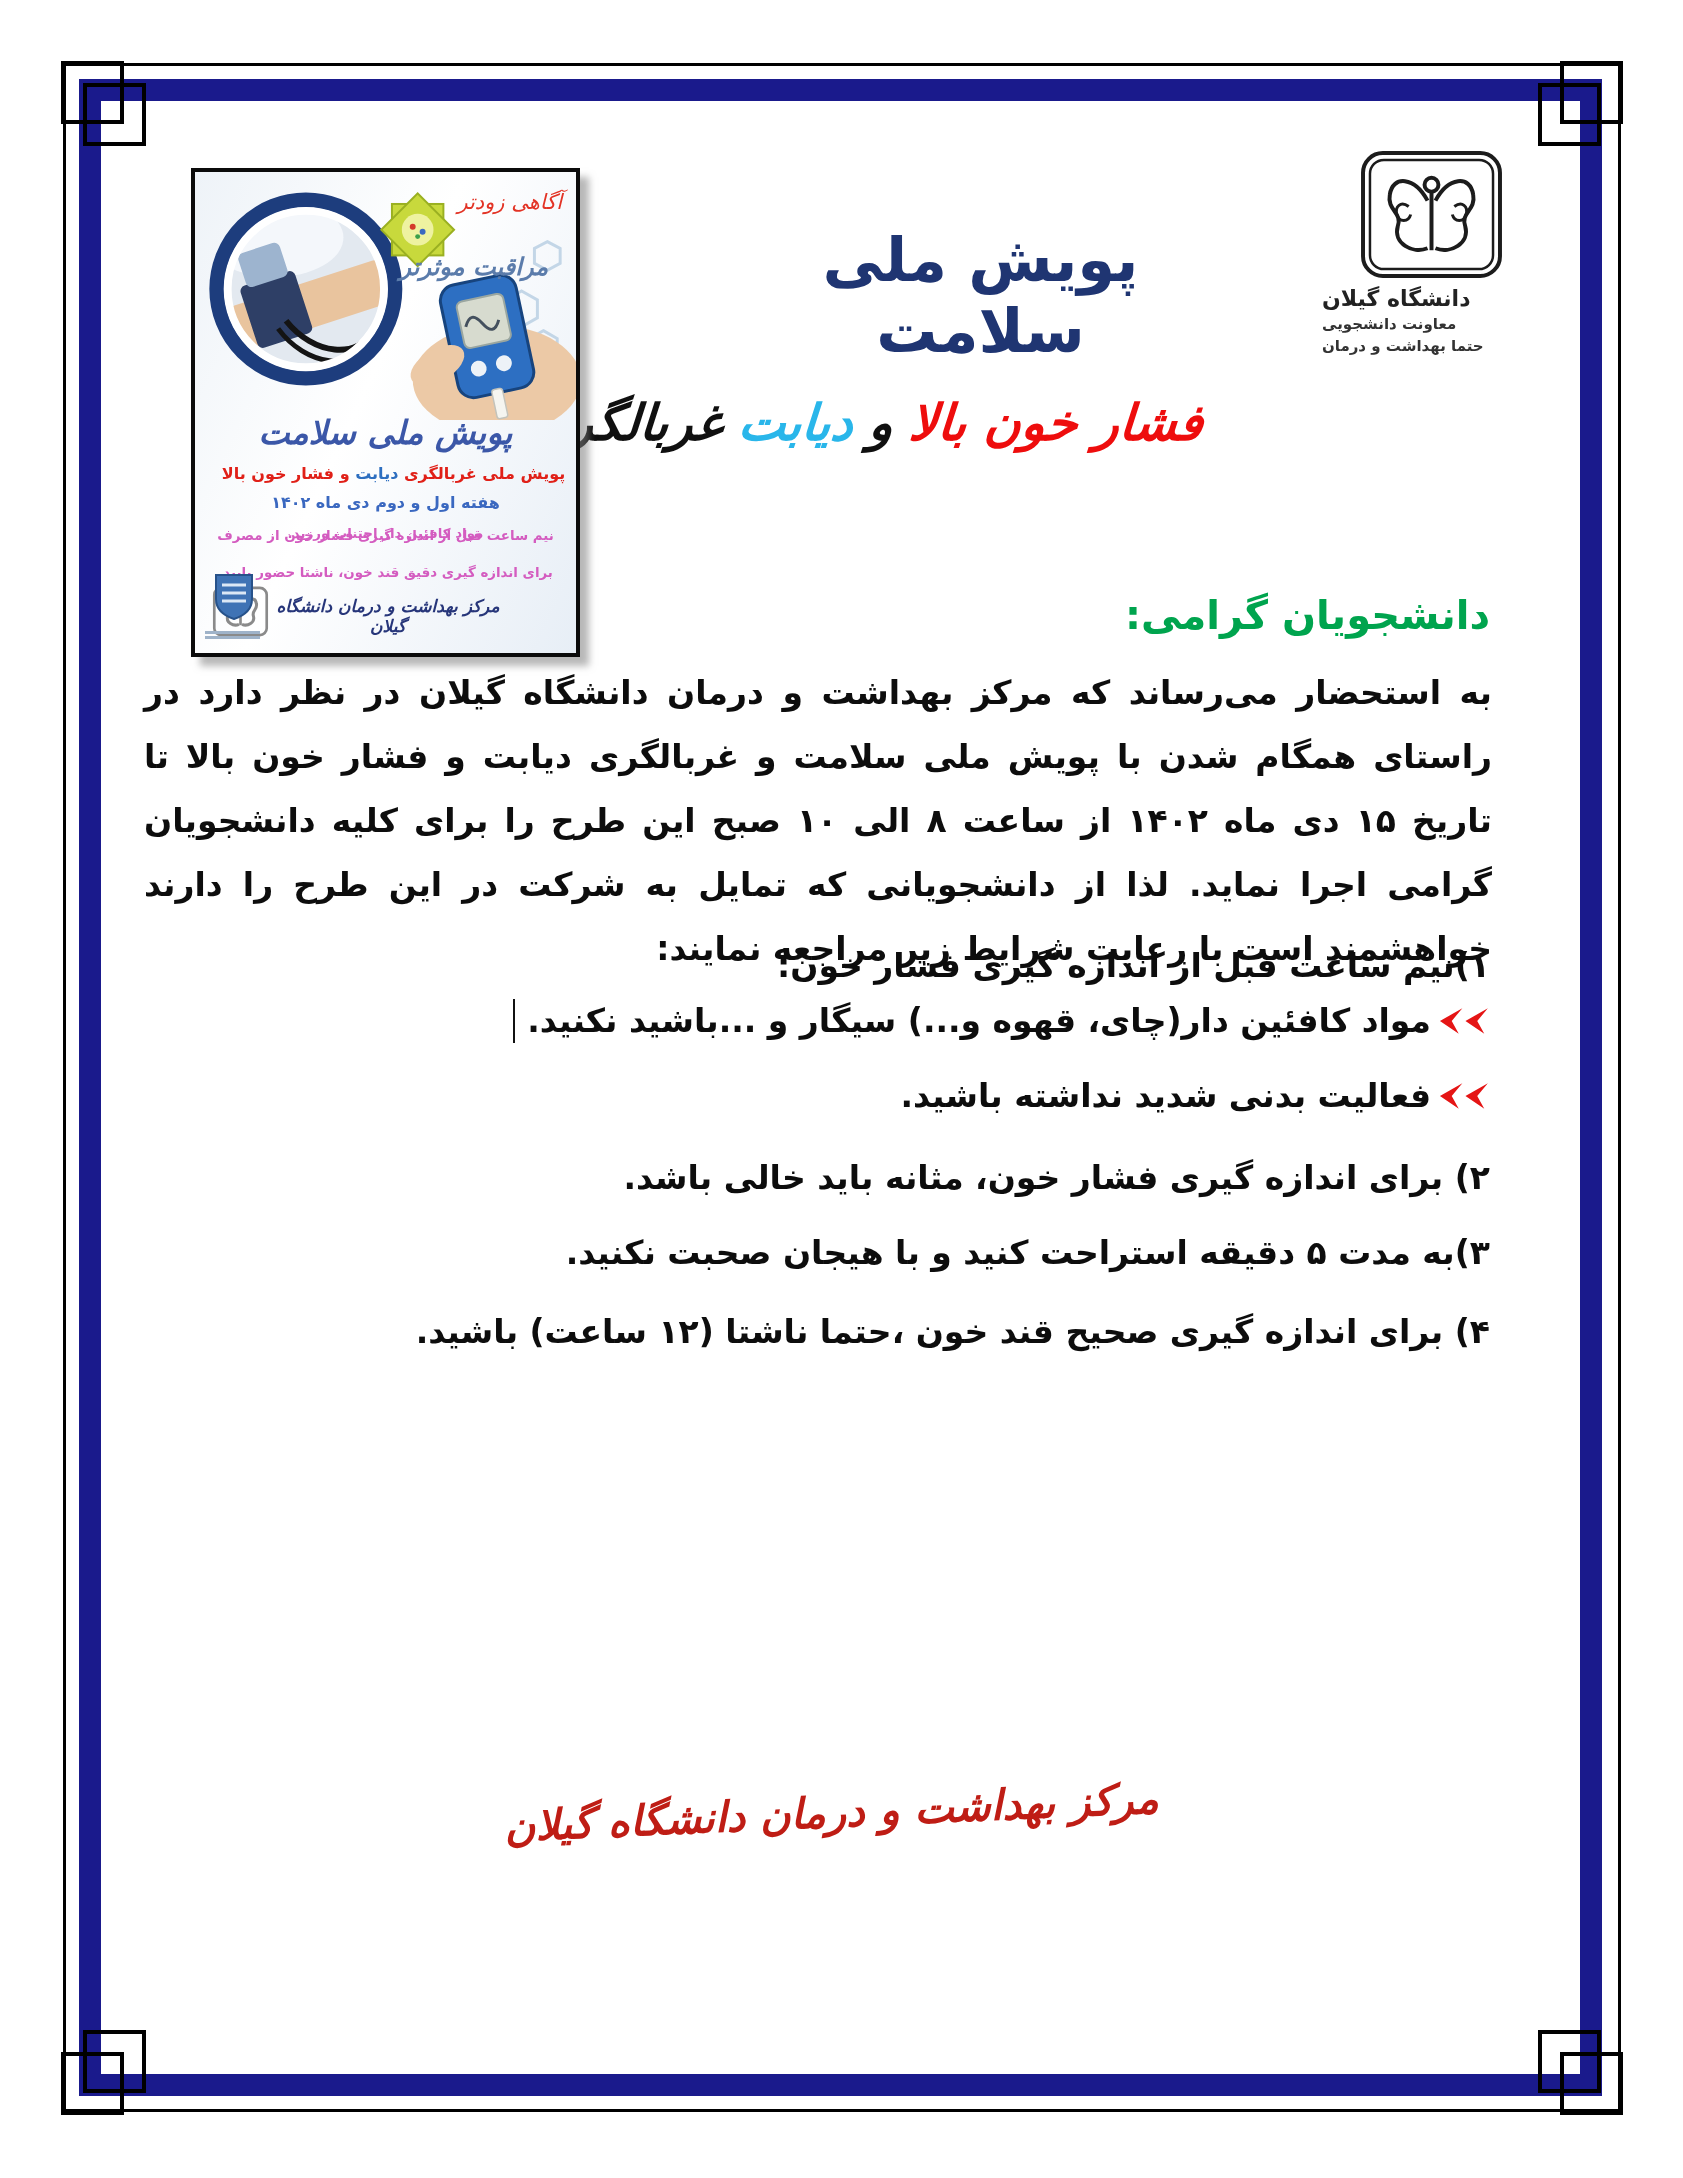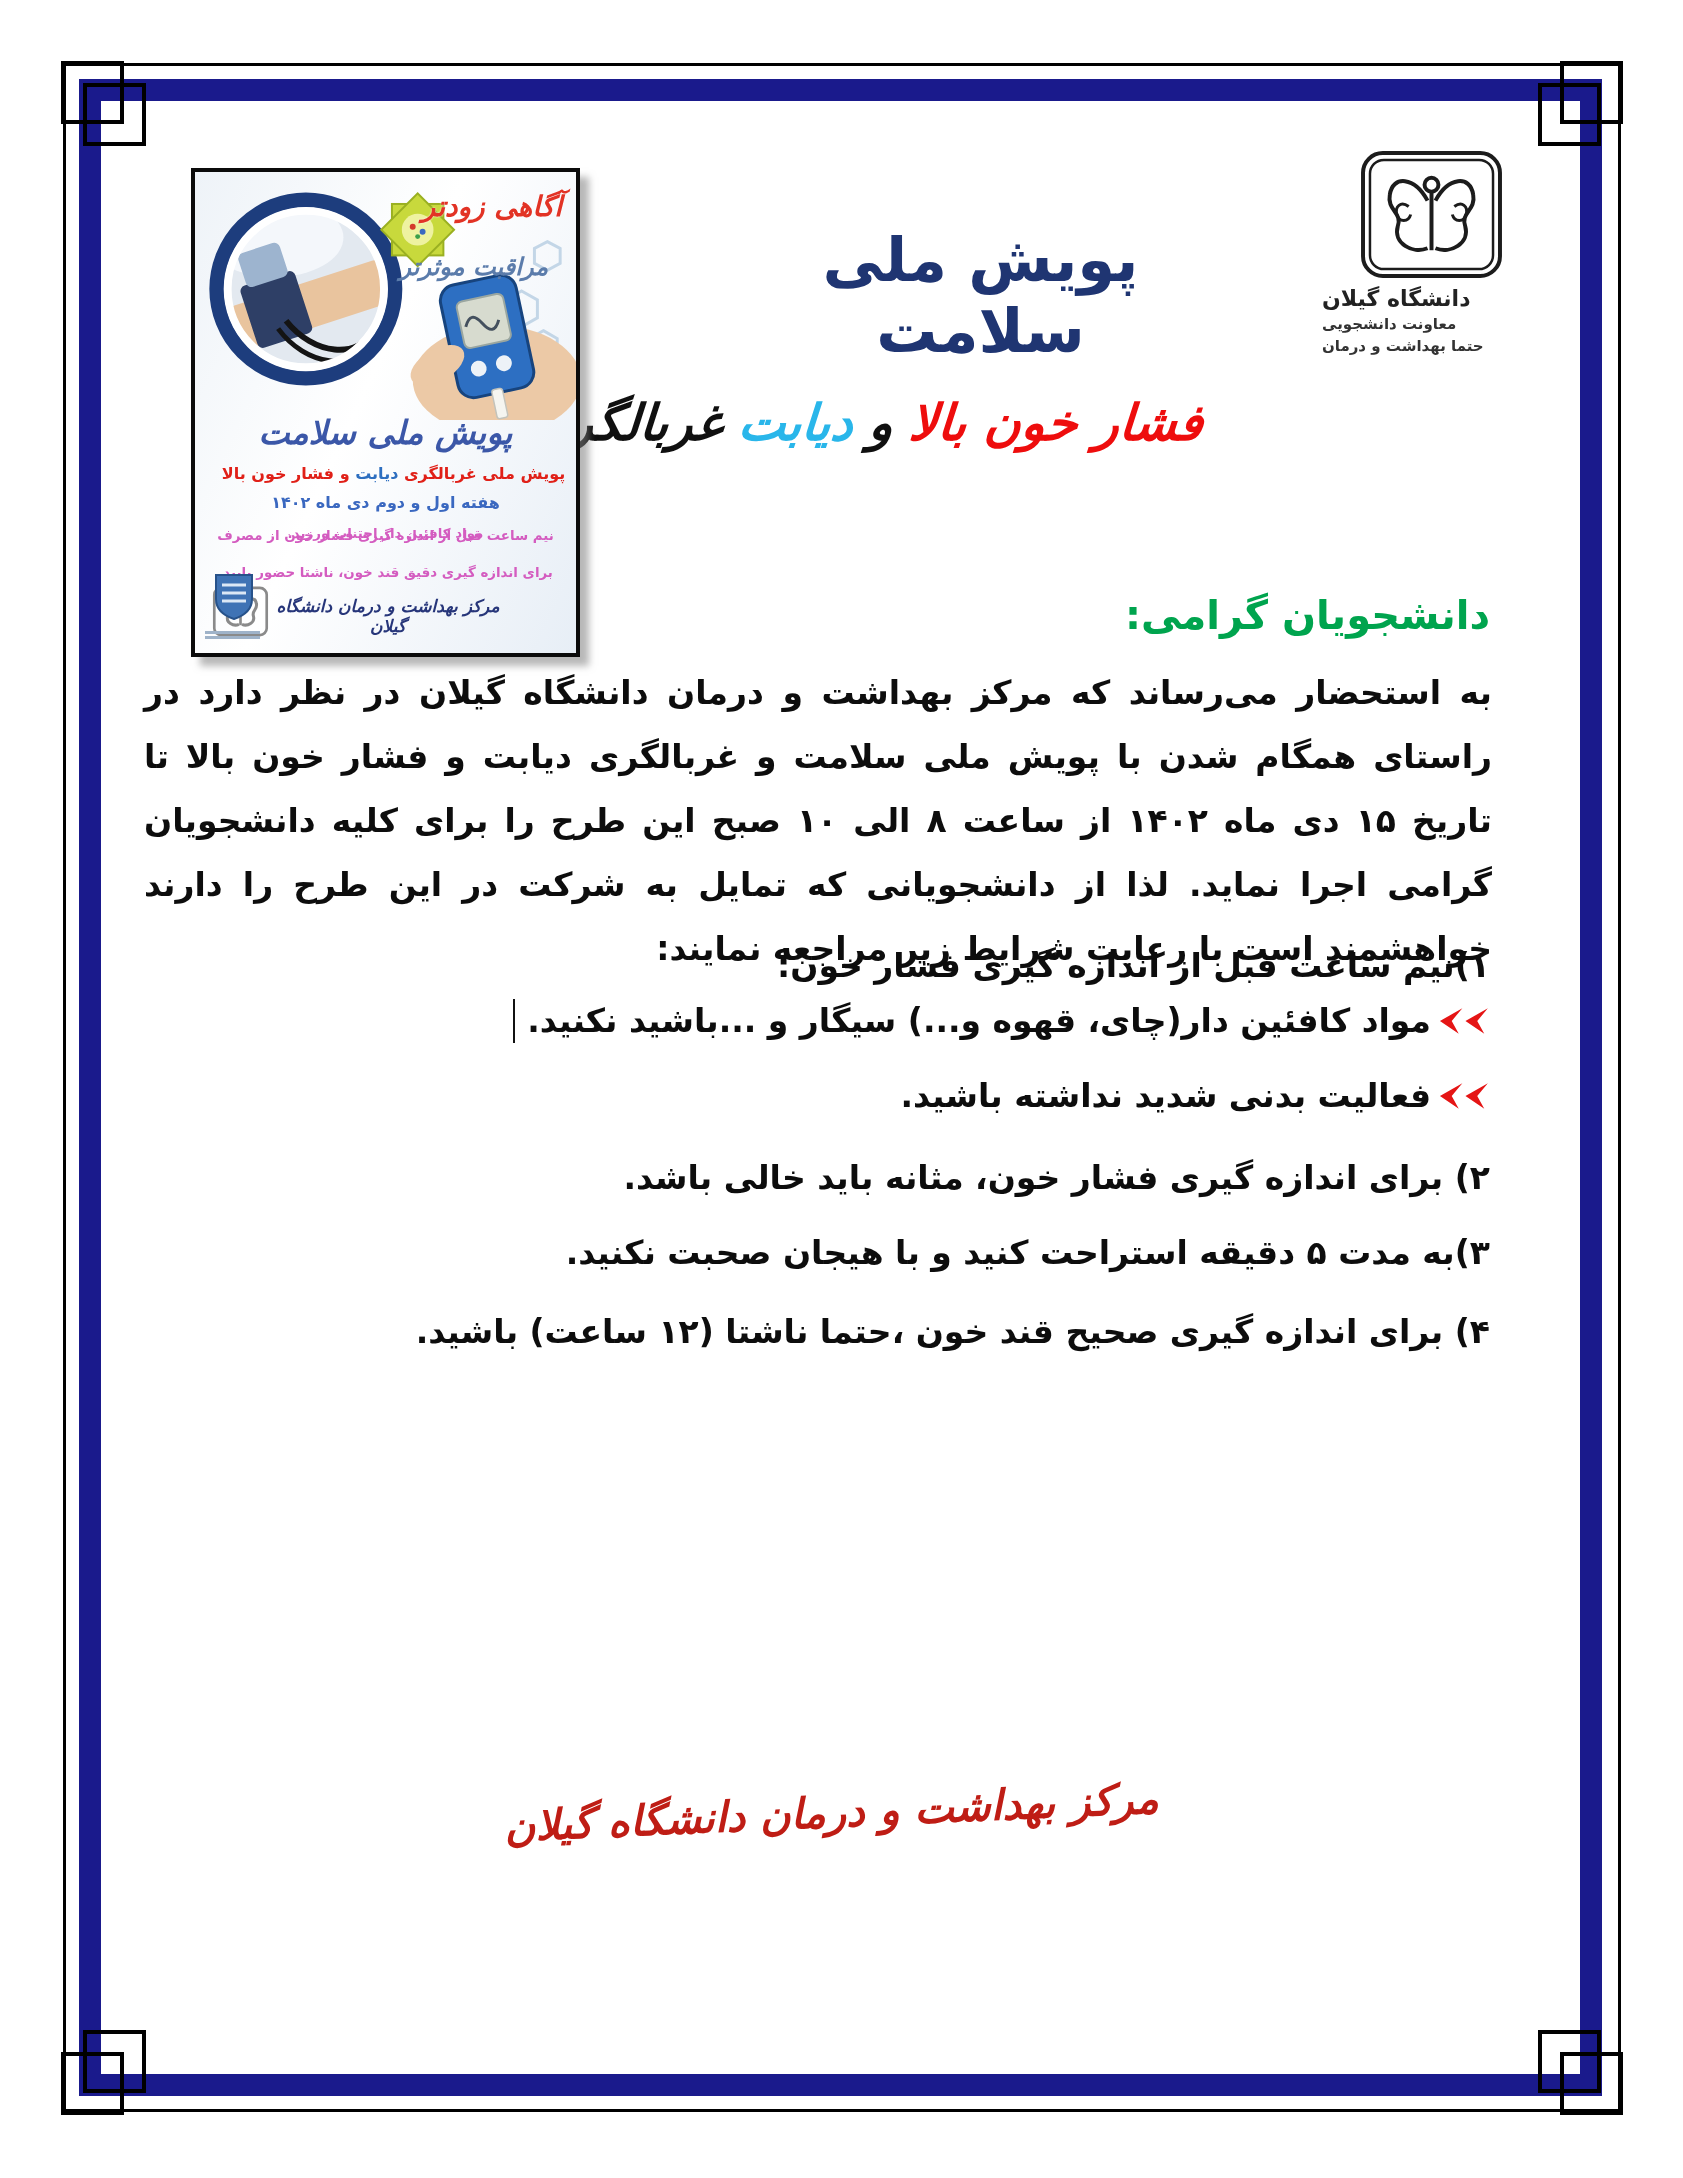--- a/index.html
+++ b/index.html
@@ -33,21 +33,21 @@
     gap:16px; font-size:50px; font-weight:bold; font-style:italic; letter-spacing:-1px;
     white-space:nowrap; transform:skewX(-4deg); }
   .callig .black { color:#101010; }
   .callig .cyan  { color:var(--cyan,#29b6ea); }
   .callig .red   { color:var(--red,#ee0d0d); }
 
   
   .poster { position:absolute; top:168px; left:191px; width:381px; height:481px;
     border:4px solid #0b0b0b; background:linear-gradient(115deg,#eef3f8,#ffffff 45%,#e7eef6);
     box-shadow:9px 9px 7px rgba(125,125,125,.55); overflow:hidden; direction:rtl; }
-  .poster-topred { position:absolute; top:18px; right:14px; font-size:28px; font-weight:bold;
+  .poster-topred { position:absolute; top:18px; right:14px; font-size:21px; font-weight:normal;
     font-style:italic; color:#e23325; text-shadow:0 0 2px #fff; white-space:nowrap; }
   .poster-topblue { position:absolute; top:81px; right:28px; font-size:24px; font-weight:bold;
     font-style:italic; color:#5b7cab; white-space:nowrap; }
   .poster-art { position:absolute; top:0; left:0; }
   .poster-title { position:absolute; top:241px; left:0; width:100%; text-align:center;
     font-size:33px; font-weight:bold; font-style:italic; color:#3b57a8; }
   .poster-redline { position:absolute; top:292px; left:8px; width:100%; text-align:center;
     font-size:16px; font-weight:bold; color:#e02018; white-space:nowrap; }
   .poster-redline .blue { color:#2e6fc0; }
   .poster-date { position:absolute; top:321px; left:0; width:100%; text-align:center;

